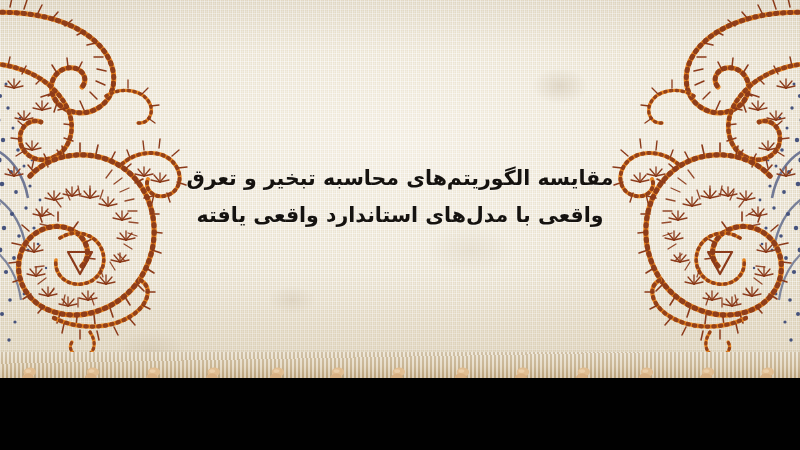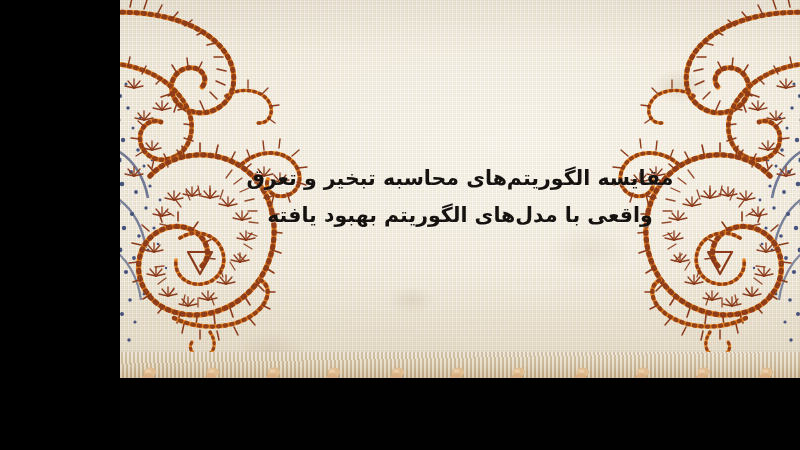--- a/index.html
+++ b/index.html
@@ -1,17 +1,17 @@
 <!DOCTYPE html>
 <html lang="fa" dir="rtl"><head>
 <meta charset="utf-8">
 <style>
   html,body{margin:0;padding:0;background:#000;}
   #stage{
-    position:relative;width:680px;height:450px;overflow:hidden;
+    position:relative;width:800px;height:450px;overflow:hidden;
     background:#000;
     font-family:"DejaVu Sans","Liberation Sans",sans-serif;
   }
 
   
   .fabric{
     position:absolute;left:0;top:0;width:800px;height:378px;
     background-color:#e6decd;
     background-image:
       repeating-linear-gradient(90deg,
@@ -579,21 +579,21 @@
           <use href="#fanR" x="38" y="150"></use>
         <use href="#fanR" x="20" y="176"></use>
           <use href="#fanR" x="150" y="176"></use>
         <use href="#fanR" x="166" y="182"></use>
       </g>
     </svg>
   </div>
 
   <div class="title-block">
     <div class="title-line">مقایسه الگوریتم‌های محاسبه تبخیر و تعرق</div>
-    <div class="title-line">واقعی با مدل‌های الگوریتم بهبود یافته</div>
+    <div class="title-line">واقعی با مدل‌های استاندارد واقعی یافته</div>
   </div>
 
   <div class="hem-wrap">
     <div class="hem-band"></div>
     <div class="tassel-row" id="tassel-row">
         <div class="tassel" style="left: 15.7692px; transform: rotate(-2deg);">
           <svg viewBox="0 0 30 84" xmlns="http://www.w3.org/2000/svg">
             <g stroke="none">
               <ellipse cx="15" cy="6" rx="6.2" ry="4.6" fill="#e0bd91"></ellipse>
               <ellipse cx="13" cy="12" rx="6.0" ry="4.6" fill="#d8b083"></ellipse>

